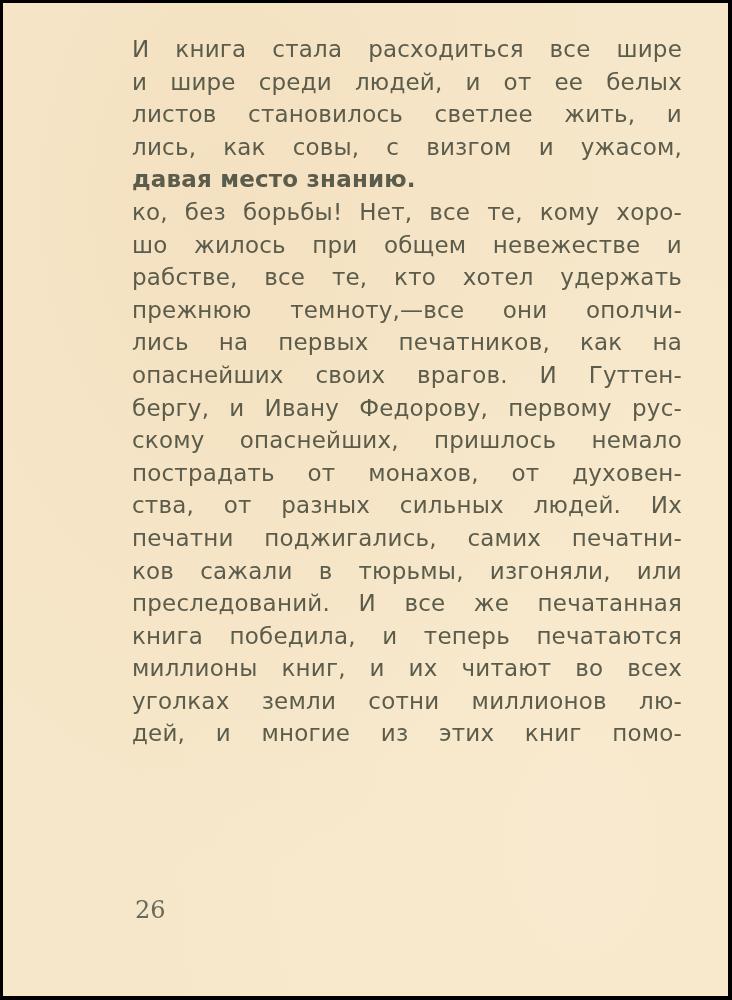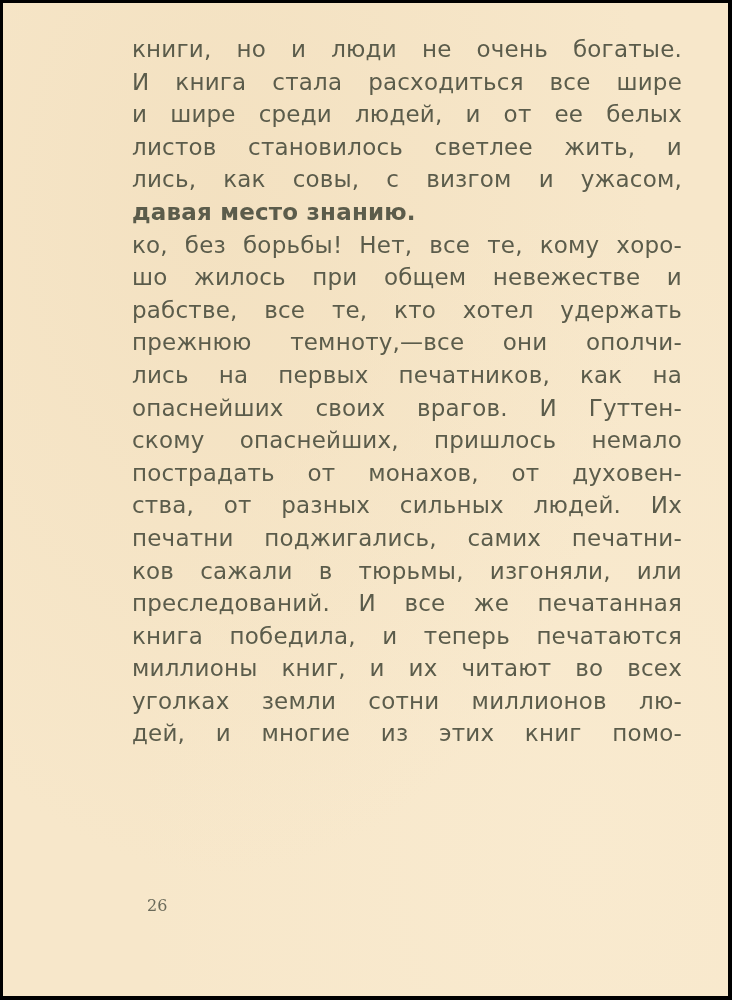--- a/index.html
+++ b/index.html
@@ -44,47 +44,47 @@
     }
     .line.last {
       text-align-last: left;
       font-weight: bold;
     }
     .line.indent {
       padding-left: 44px;
     }
     .page-number {
       position: absolute;
-      left: 144px;
+      left: 132px;
       top: 893px;
       font-family: "DejaVu Serif", serif;
-      font-size: 16px;
+      font-size: 24px;
       color: #6a6a5a;
     }
   </style>
 </head>
 <body>
 
 <div class="page">
   <div class="text-block">
     <div>
-      <span class="line">книги, но и люди не очень богатые.</span>
       <span class="line">И книга стала расходиться все шире</span>
       <span class="line">и шире среди людей, и от ее белых</span>
       <span class="line">листов становилось светлее жить, и</span>
       <span class="line">лись, как совы, с визгом и ужасом,</span>
       <span class="line last">давая место знанию.</span>
     </div>
     <div>
       <span class="line">ко, без борьбы! Нет, все те, кому хоро-</span>
       <span class="line">шо жилось при общем невежестве и</span>
       <span class="line">рабстве, все те, кто хотел удержать</span>
       <span class="line">прежнюю темноту,—все они ополчи-</span>
       <span class="line">лись на первых печатников, как на</span>
       <span class="line">опаснейших своих врагов. И Гуттен-</span>
+      <span class="line">бергу, и Ивану Федорову, первому рус-</span>
       <span class="line">скому опаснейших, пришлось немало</span>
       <span class="line">пострадать от монахов, от духовен-</span>
       <span class="line">ства, от разных сильных людей. Их</span>
       <span class="line">печатни поджигались, самих печатни-</span>
       <span class="line">ков сажали в тюрьмы, изгоняли, или</span>
       <span class="line">преследований. И все же печатанная</span>
       <span class="line">книга победила, и теперь печатаются</span>
       <span class="line">миллионы книг, и их читают во всех</span>
       <span class="line">уголках земли сотни миллионов лю-</span>
       <span class="line">дей, и многие из этих книг помо-</span>

